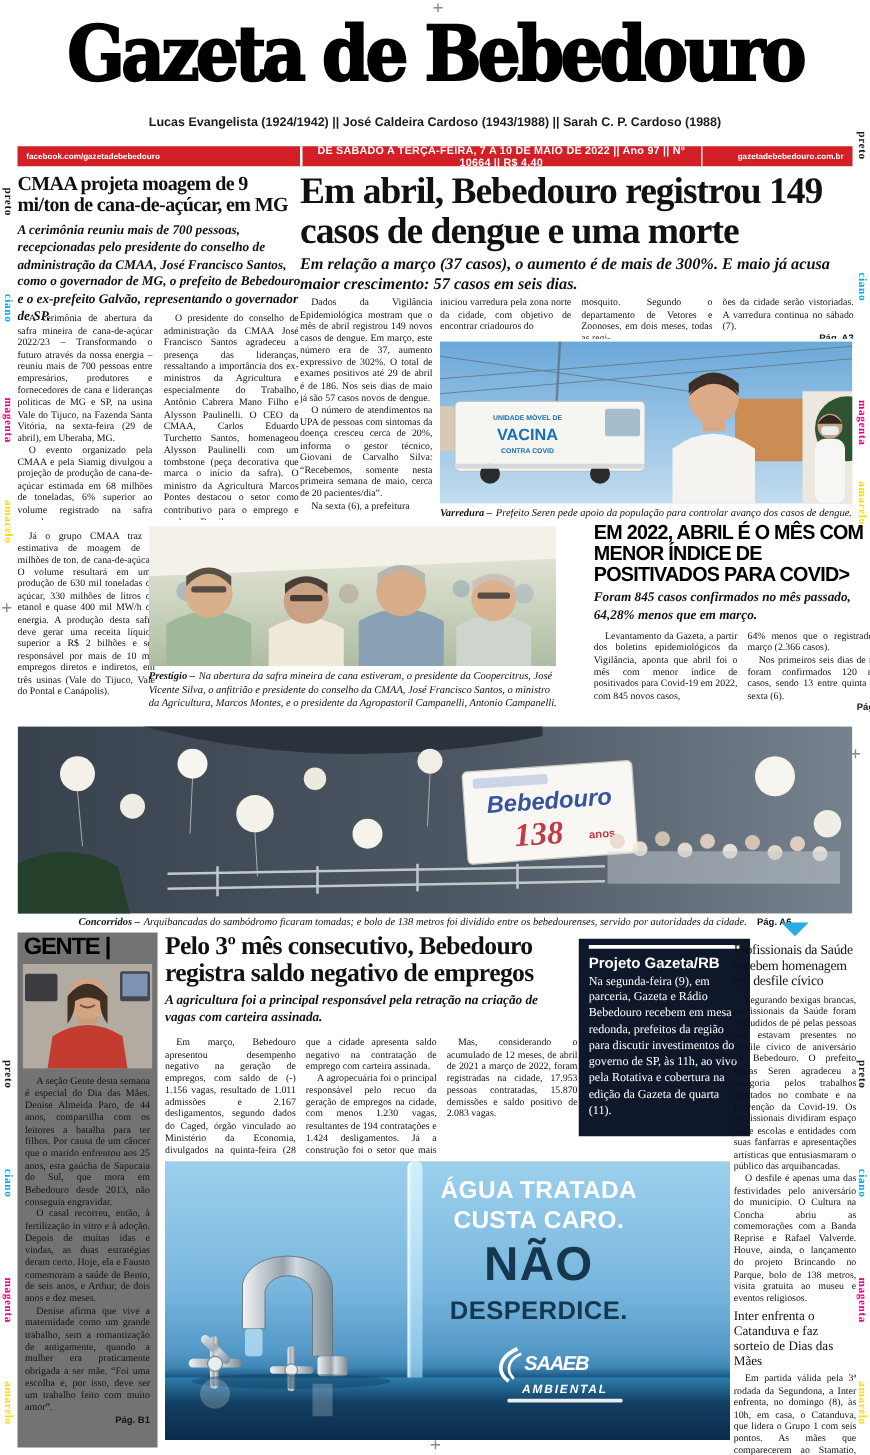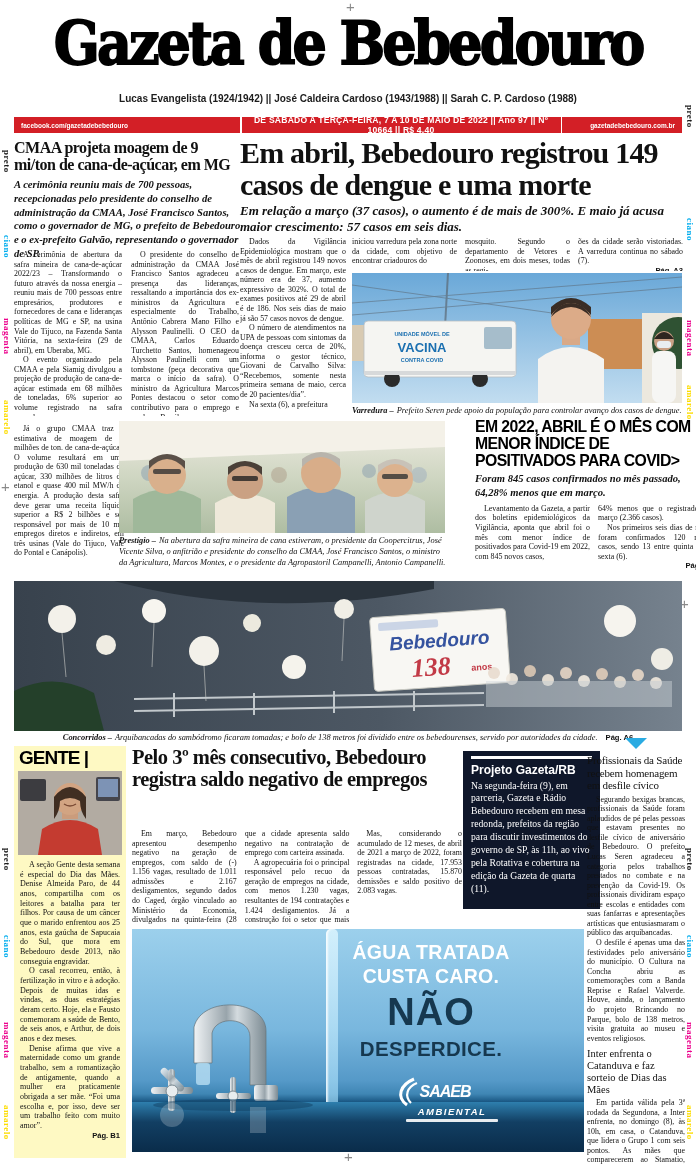--- a/index.html
+++ b/index.html
@@ -53,21 +53,21 @@
   .covid-cols{margin-top:5px;display:flex;gap:8px;}
   .covid-cols .col{width:115px;}
   
   .prestigio-photo{position:absolute;left:119px;top:421px;width:326px;height:112px;overflow:hidden;}
   .prestigio-cap{position:absolute;left:119px;top:536px;width:328px;}
   
   .balloon-photo{position:absolute;left:14px;top:581px;width:668px;height:150px;overflow:hidden;}
   .balloon-cap{position:absolute;left:14px;top:733px;width:668px;text-align:center;}
   .balloon-cap .page-ref{float:none;margin-left:6px;}
   
-  .gente{position:absolute;left:14px;top:746px;width:112px;height:412px;background:#fef9c3;box-sizing:border-box;}
+  .gente{position:absolute;left:14px;top:746px;width:112px;height:412px;background:#737373;box-sizing:border-box;}
   .gente-label{font-family:"Liberation Sans",sans-serif;font-weight:900;font-size:19px;letter-spacing:-1px;
                color:#000;padding:1px 0 1px 5px;}
   .gente-photo{margin:1px 4px 2px;height:84px;position:relative;overflow:hidden;}
   .gente-text{padding:3px 6px;font-size:8px;}
   .jobs-head{position:absolute;left:132px;top:746px;width:330px;font-weight:bold;font-size:20.5px;
              line-height:1.08;letter-spacing:-.5px;}
   .jobs-deck{position:absolute;left:132px;top:794px;width:324px;font-size:10.6px;line-height:1.3;}
   .jobs-cols{position:absolute;left:132px;top:829px;width:330px;height:95px;display:flex;gap:8px;overflow:hidden;}
   .jobs-cols .col{width:105px;}
   .projeto{position:absolute;left:463px;top:751px;width:121px;height:148px;background:#0f172a;color:#fff;
@@ -362,20 +362,21 @@
     </div>
     <div class="gente-text body-txt">
       <p>A seção Gente desta semana é especial do Dia das Mães. Denise Almeida Paro, de 44 anos, compartilha com os leitores a batalha para ter filhos. Por causa de um câncer que o marido enfrentou aos 25 anos, esta gaúcha de Sapucaia do Sul, que mora em Bebedouro desde 2013, não conseguia engravidar.</p>
       <p>O casal recorreu, então, à fertilização in vitro e à adoção. Depois de muitas idas e vindas, as duas estratégias deram certo. Hoje, ela e Fausto comemoram a saúde de Bento, de seis anos, e Arthur, de dois anos e dez meses.</p>
       <p>Denise afirma que vive a maternidade como um grande trabalho, sem a romantização de antigamente, quando a mulher era praticamente obrigada a ser mãe. “Foi uma escolha e, por isso, deve ser um trabalho feito com muito amor”.</p>
       <span class="page-ref">Pág. B1</span>
     </div>
   </div>
 
   <div class="jobs-head">Pelo 3º mês consecutivo, Bebedouro registra saldo negativo de empregos</div>
+  <div class="jobs-deck deck">A agricultura foi a principal responsável pela retração na criação de vagas com carteira assinada.</div>
   <div class="jobs-cols body-txt">
     <div class="col">
         <p>Em março, Bebedouro apresentou desempenho negativo na geração de empregos, com saldo de (-) 1.156 vagas, resultado de 1.011 admissões e 2.167 desligamentos, segundo dados do Caged, órgão vinculado ao Ministério da Economia, divulgados na quinta-feira (28 de abril). Este é o terceiro mês consecutivo em</p>
       </div>
     <div class="col">
       <p style="text-indent:0">que a cidade apresenta saldo negativo na contratação de emprego com carteira assinada.</p>
       <p>A agropecuária foi o principal responsável pelo recuo da geração de empregos na cidade, com menos 1.230 vagas, resultantes de 194 contratações e 1.424 desligamentos. Já a construção foi o setor que mais empregou em</p>
     </div>
     <div class="col">
       <p>Mas, considerando o acumulado de 12 meses, de abril de 2021 a março de 2022, foram registradas na cidade, 17.953 pessoas contratadas, 15.870 demissões e saldo positivo de 2.083 vagas.</p>

